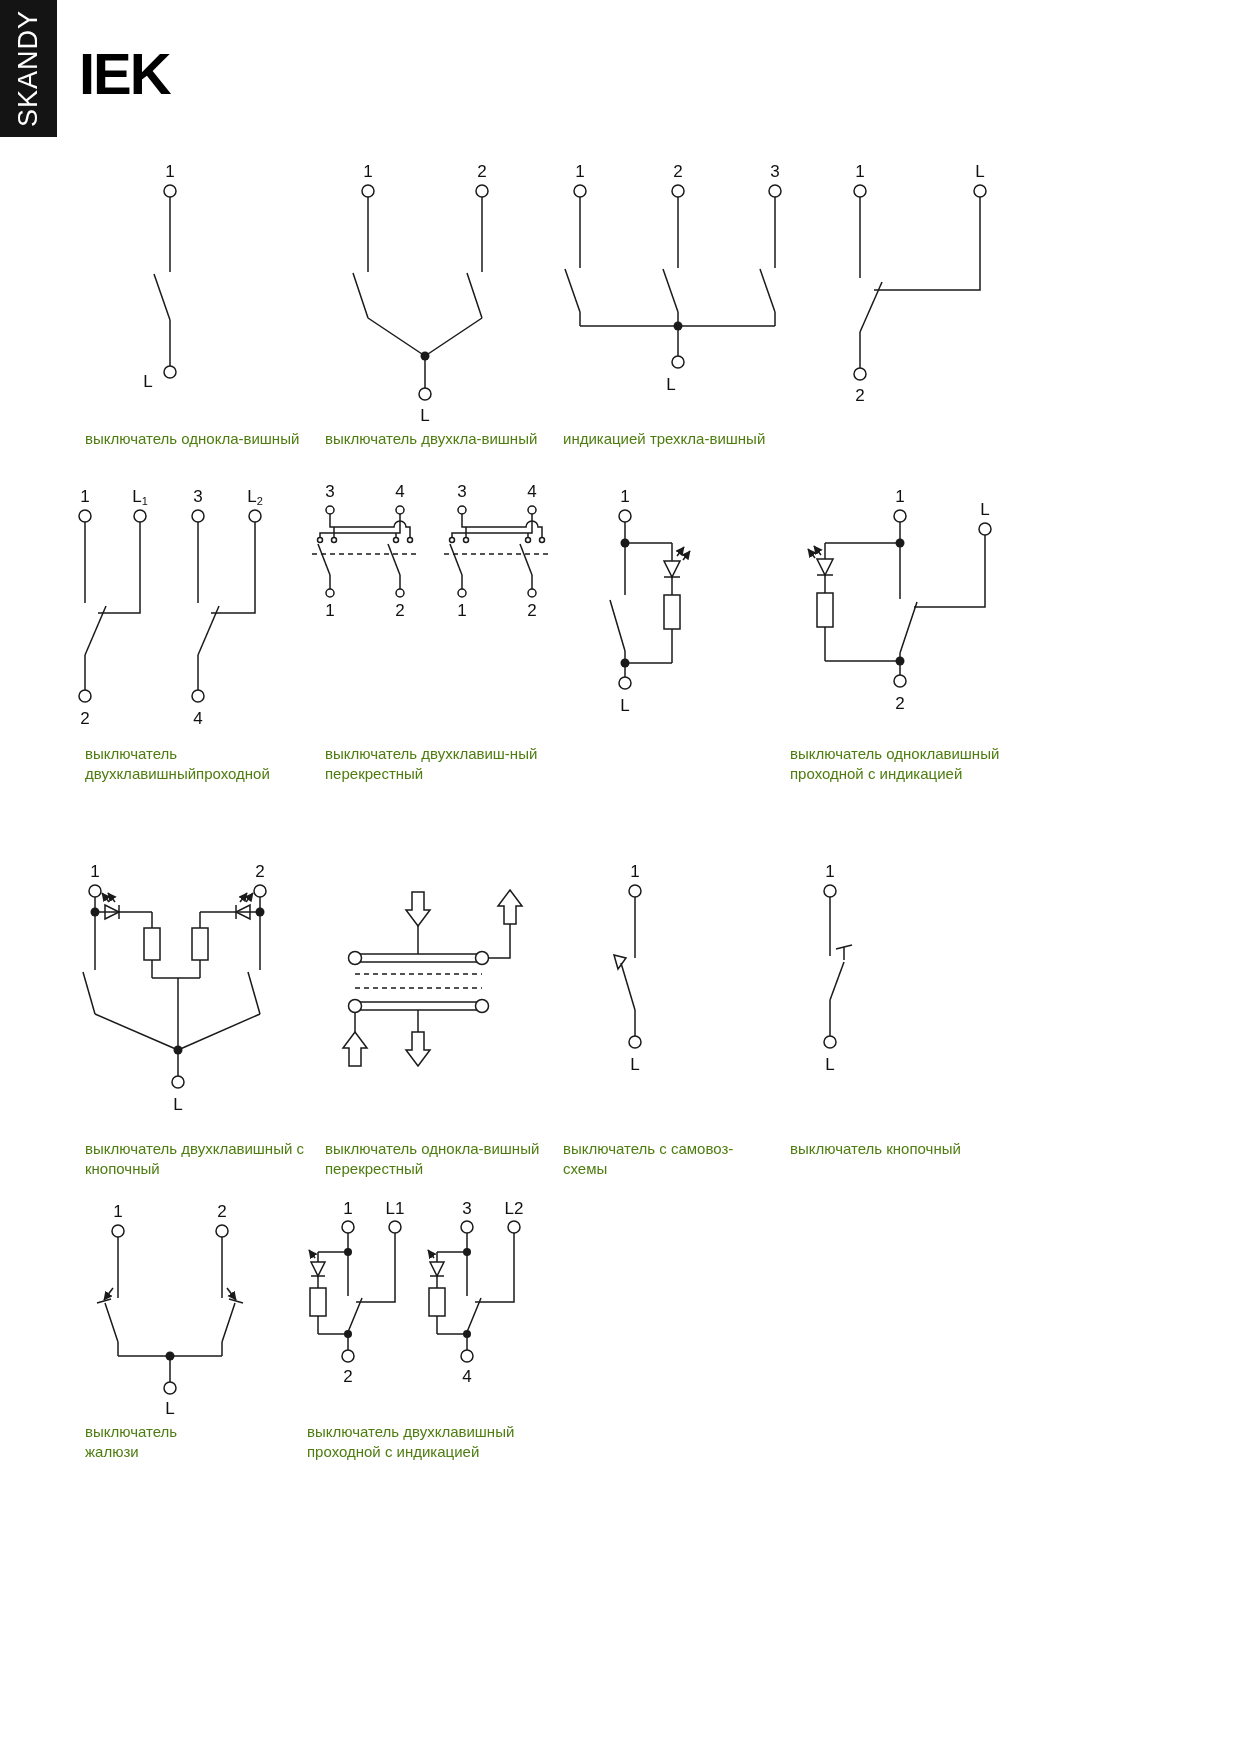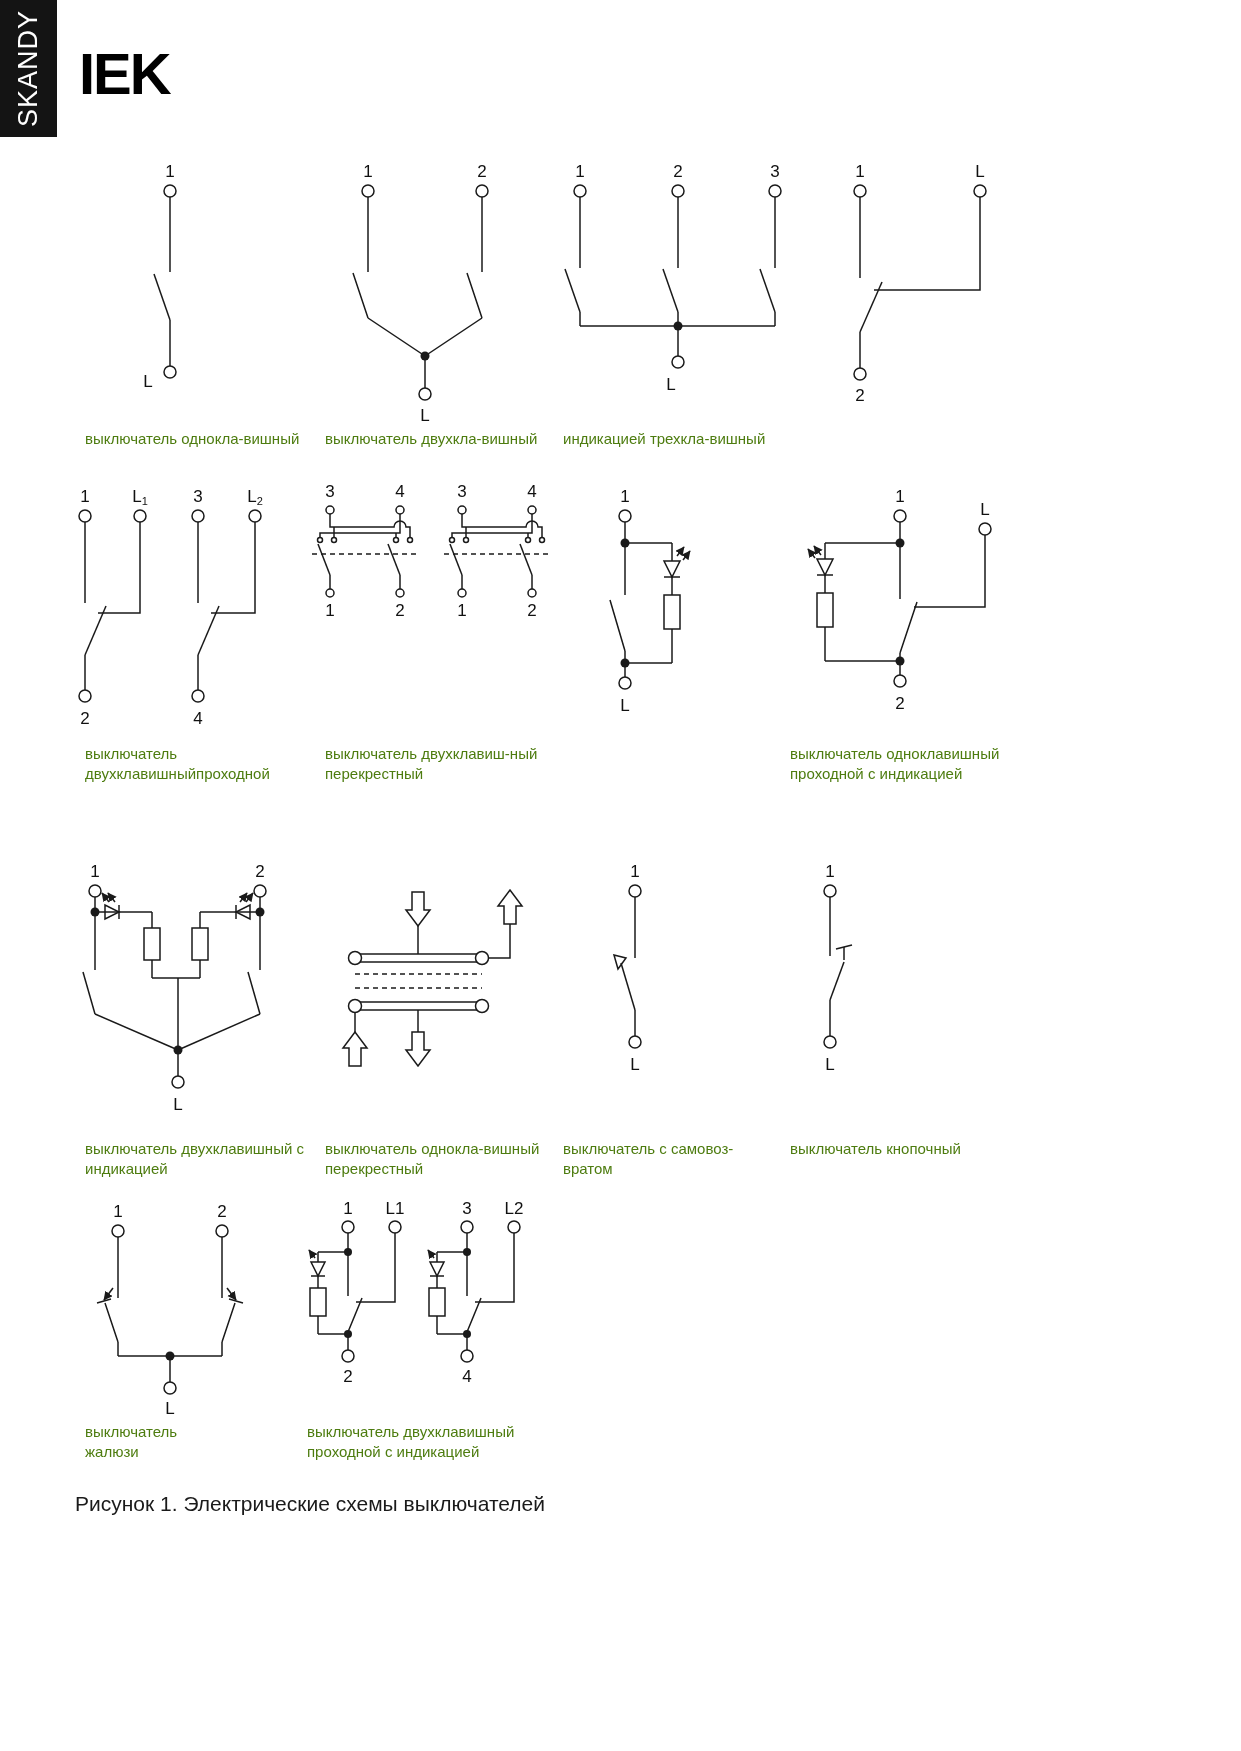--- a/index.html
+++ b/index.html
@@ -307,21 +307,21 @@
       </g>
       <rect class="res" x="69" y="68" width="16" height="32"></rect>
       <rect class="res" x="117" y="68" width="16" height="32"></rect>
       <circle class="dot" cx="20" cy="52" r="4.5"></circle>
       <circle class="dot" cx="185" cy="52" r="4.5"></circle>
       <circle class="dot" cx="103" cy="190" r="4.5"></circle>
       <circle class="term" cx="103" cy="222" r="6"></circle>
       <text x="103" y="250">L</text>
     </svg>
     <div class="caption" style="padding-left:10px">выключатель двухклавишный с
-индикацией</div>
+кнопочный</div>
   </div>
 
   <div class="cell" style="left:322px;top:860px;width:240px;">
     <svg class="schem" width="240" height="275" viewBox="0 0 240 275">
       <g>
         <path class="w" d="M90,32 L90,50 L84,50 L96,66 L108,50 L102,50 L102,32 Z"></path>
       </g>
       <g>
         <path class="w" d="M182,64 L182,46 L176,46 L188,30 L200,46 L194,46 L194,64 Z"></path>
       </g>
@@ -359,21 +359,21 @@
       <g>
         <line class="w" x1="72" y1="37" x2="72" y2="98"></line>
         <line class="w" x1="72" y1="150" x2="58" y2="103"></line>
         <path class="w" d="M51,95 L63,98 L55,109 Z"></path>
         <line class="w" x1="72" y1="150" x2="72" y2="176"></line>
       </g>
       <circle class="term" cx="72" cy="182" r="6"></circle>
       <text x="72" y="210">L</text>
     </svg>
     <div class="caption">выключатель с самовоз-
-вратом</div>
+схемы</div>
   </div>
 
   <div class="cell" style="left:790px;top:860px;width:220px;">
     <svg class="schem" width="220" height="275" viewBox="0 0 220 275">
       <text x="40" y="17">1</text>
       <circle class="term" cx="40" cy="31" r="6"></circle>
       <g>
         <line class="w" x1="40" y1="37" x2="40" y2="96"></line>
         <line class="w" x1="40" y1="140" x2="54" y2="102"></line>
         <line class="w" x1="46" y1="89" x2="62" y2="85"></line>
@@ -472,15 +472,14 @@
       <rect class="res" x="124" y="88" width="16" height="28"></rect>
       <circle class="dot" cx="162" cy="52" r="4"></circle>
       <circle class="dot" cx="162" cy="134" r="4"></circle>
       <circle class="term" cx="162" cy="156" r="6"></circle>
       <text x="162" y="182">4</text>
     </svg>
     <div class="caption" style="padding-left:2px">выключатель двухклавишный
 проходной с индикацией</div>
   </div>
 
-  <div class="figure-caption">Рисунок 1. Электрические схемы выключателей</div>
 
 </div>
 
 </body></html>

